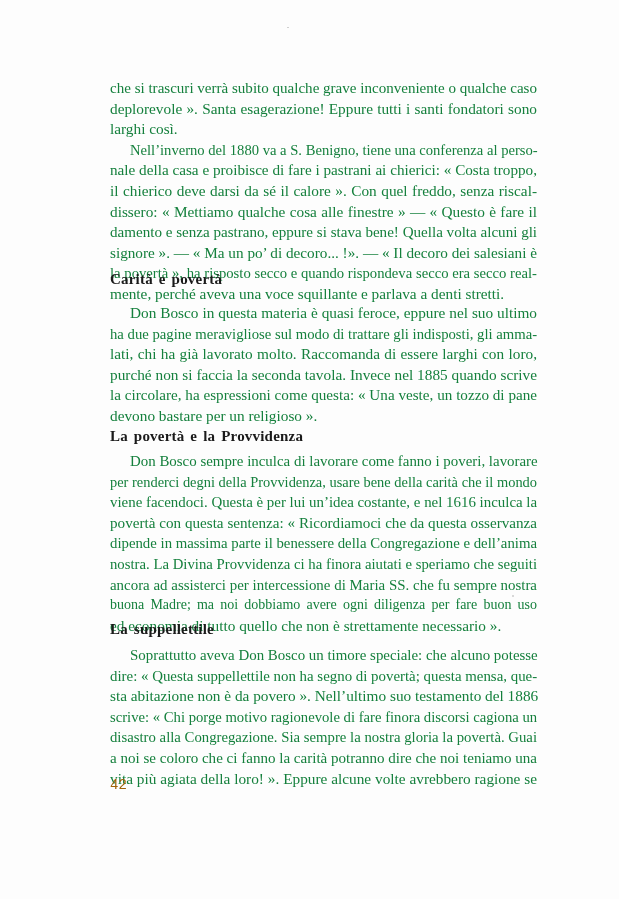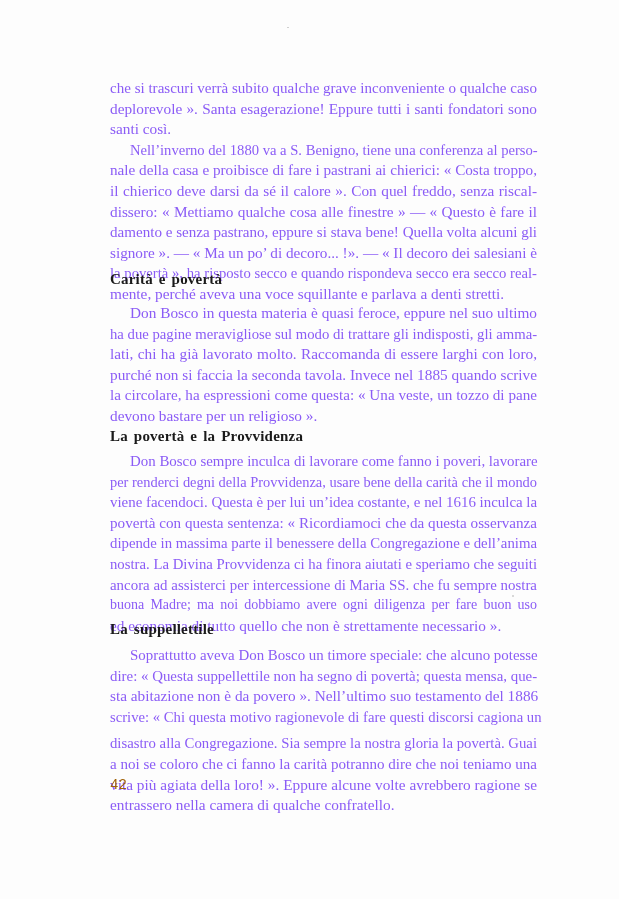--- a/index.html
+++ b/index.html
@@ -5,21 +5,21 @@
   html, body { margin: 0; padding: 0; background: #ffffff; }
   body { width: 619px; height: 899px; position: relative; overflow: hidden; }
   .page {
     position: absolute; left: 0; top: 0; width: 619px; height: 899px; background: #fdfdfd;
   }
   .speck { position: absolute; left: 287px; top: 27px; width: 2px; height: 1px; background: #cfcfcf; }
   .speck2 { position: absolute; left: 512px; top: 595px; width: 2px; height: 2px; background: #d8d8d8; }
   .block { position: absolute; left: 110px; width: 427px; }
   .line {
     display: block; height: 20.6px; line-height: 20.6px;
-    font-family: "Liberation Serif", "DejaVu Serif", serif; font-size: 15.3px; color: #8b5cf6;
+    font-family: "Liberation Serif", "DejaVu Serif", serif; font-size: 15.3px; color: #15803d;
     text-align: justify; text-align-last: justify; white-space: nowrap; overflow: visible;
   }
   .line.last { text-align-last: left; }
   .line.indent { text-indent: 20px; }
   .heading {
     position: absolute; left: 110px;
     font-family: "Liberation Serif", "DejaVu Serif", serif; font-weight: bold; font-size: 15px;
     color: #1a1a1a; letter-spacing: 0.2px; word-spacing: 2px;
   }
   .pagenum {
@@ -30,21 +30,21 @@
 </head>
 <body>
 
 <div class="page">
   <div class="speck"></div>
   <div class="speck2"></div>
 
   <div class="block" style="top:78px;">
     <span class="line" style="font-size: 15.0532px;">che si trascuri verrà subito qualche grave inconveniente o qualche caso</span>
     <span class="line">deplorevole ». Santa esagerazione! Eppure tutti i santi fondatori sono</span>
-    <span class="line last">santi così.</span>
+    <span class="line last">larghi così.</span>
   </div>
 
   <div class="block" style="top:139.8px;">
     <span class="line indent" style="font-size: 14.6154px;">Nell’inverno del 1880 va a S. Benigno, tiene una conferenza al perso-</span>
     <span class="line" style="font-size: 15.1933px;">nale della casa e proibisce di fare i pastrani ai chierici: « Costa troppo,</span>
     <span class="line">il chierico deve darsi da sé il calore ». Con quel freddo, senza riscal-</span>
     <span class="line">dissero: « Mettiamo qualche cosa alle finestre » — « Questo è fare il</span>
     <span class="line" style="font-size: 15.088px;">damento e senza pastrano, eppure si stava bene! Quella volta alcuni gli</span>
     <span class="line" style="font-size: 15.2287px;">signore ». — « Ma un po’ di decoro... !». — « Il decoro dei salesiani è</span>
     <span class="line" style="font-size: 14.6811px;">la povertà », ha risposto secco e quando rispondeva secco era secco real-</span>
@@ -75,21 +75,20 @@
     <span class="line" style="font-size: 14px;">buona Madre; ma noi dobbiamo avere ogni diligenza per fare buon uso</span>
     <span class="line last">ed economia di tutto quello che non è strettamente necessario ».</span>
   </div>
 
   <div class="heading" style="top:621px;">La suppellettile</div>
 
   <div class="block" style="top:645px;">
     <span class="line indent" style="font-size: 14.9158px;">Soprattutto aveva Don Bosco un timore speciale: che alcuno potesse</span>
     <span class="line" style="font-size: 14.8818px;">dire: « Questa suppellettile non ha segno di povertà; questa mensa, que-</span>
     <span class="line">sta abitazione non è da povero ». Nell’ultimo suo testamento del 1886</span>
-    <span class="line" style="font-size: 14.6811px;">scrive: « Chi questa motivo ragionevole di fare questi discorsi cagiona un</span>
-    <span class="line" style="font-size: 14.7474px; margin-top: 6px;">disastro alla Congregazione. Sia sempre la nostra gloria la povertà. Guai</span>
+    <span class="line" style="font-size: 14.6811px;">scrive: « Chi porge motivo ragionevole di fare finora discorsi cagiona un</span>
+    <span class="line" style="font-size: 14.7474px;">disastro alla Congregazione. Sia sempre la nostra gloria la povertà. Guai</span>
     <span class="line" style="font-size: 15.0532px;">a noi se coloro che ci fanno la carità potranno dire che noi teniamo una</span>
     <span class="line">vita più agiata della loro! ». Eppure alcune volte avrebbero ragione se</span>
-    <span class="line last">entrassero nella camera di qualche confratello.</span>
   </div>
 
   <div class="pagenum">42</div>
 </div>
 
 </body></html>

